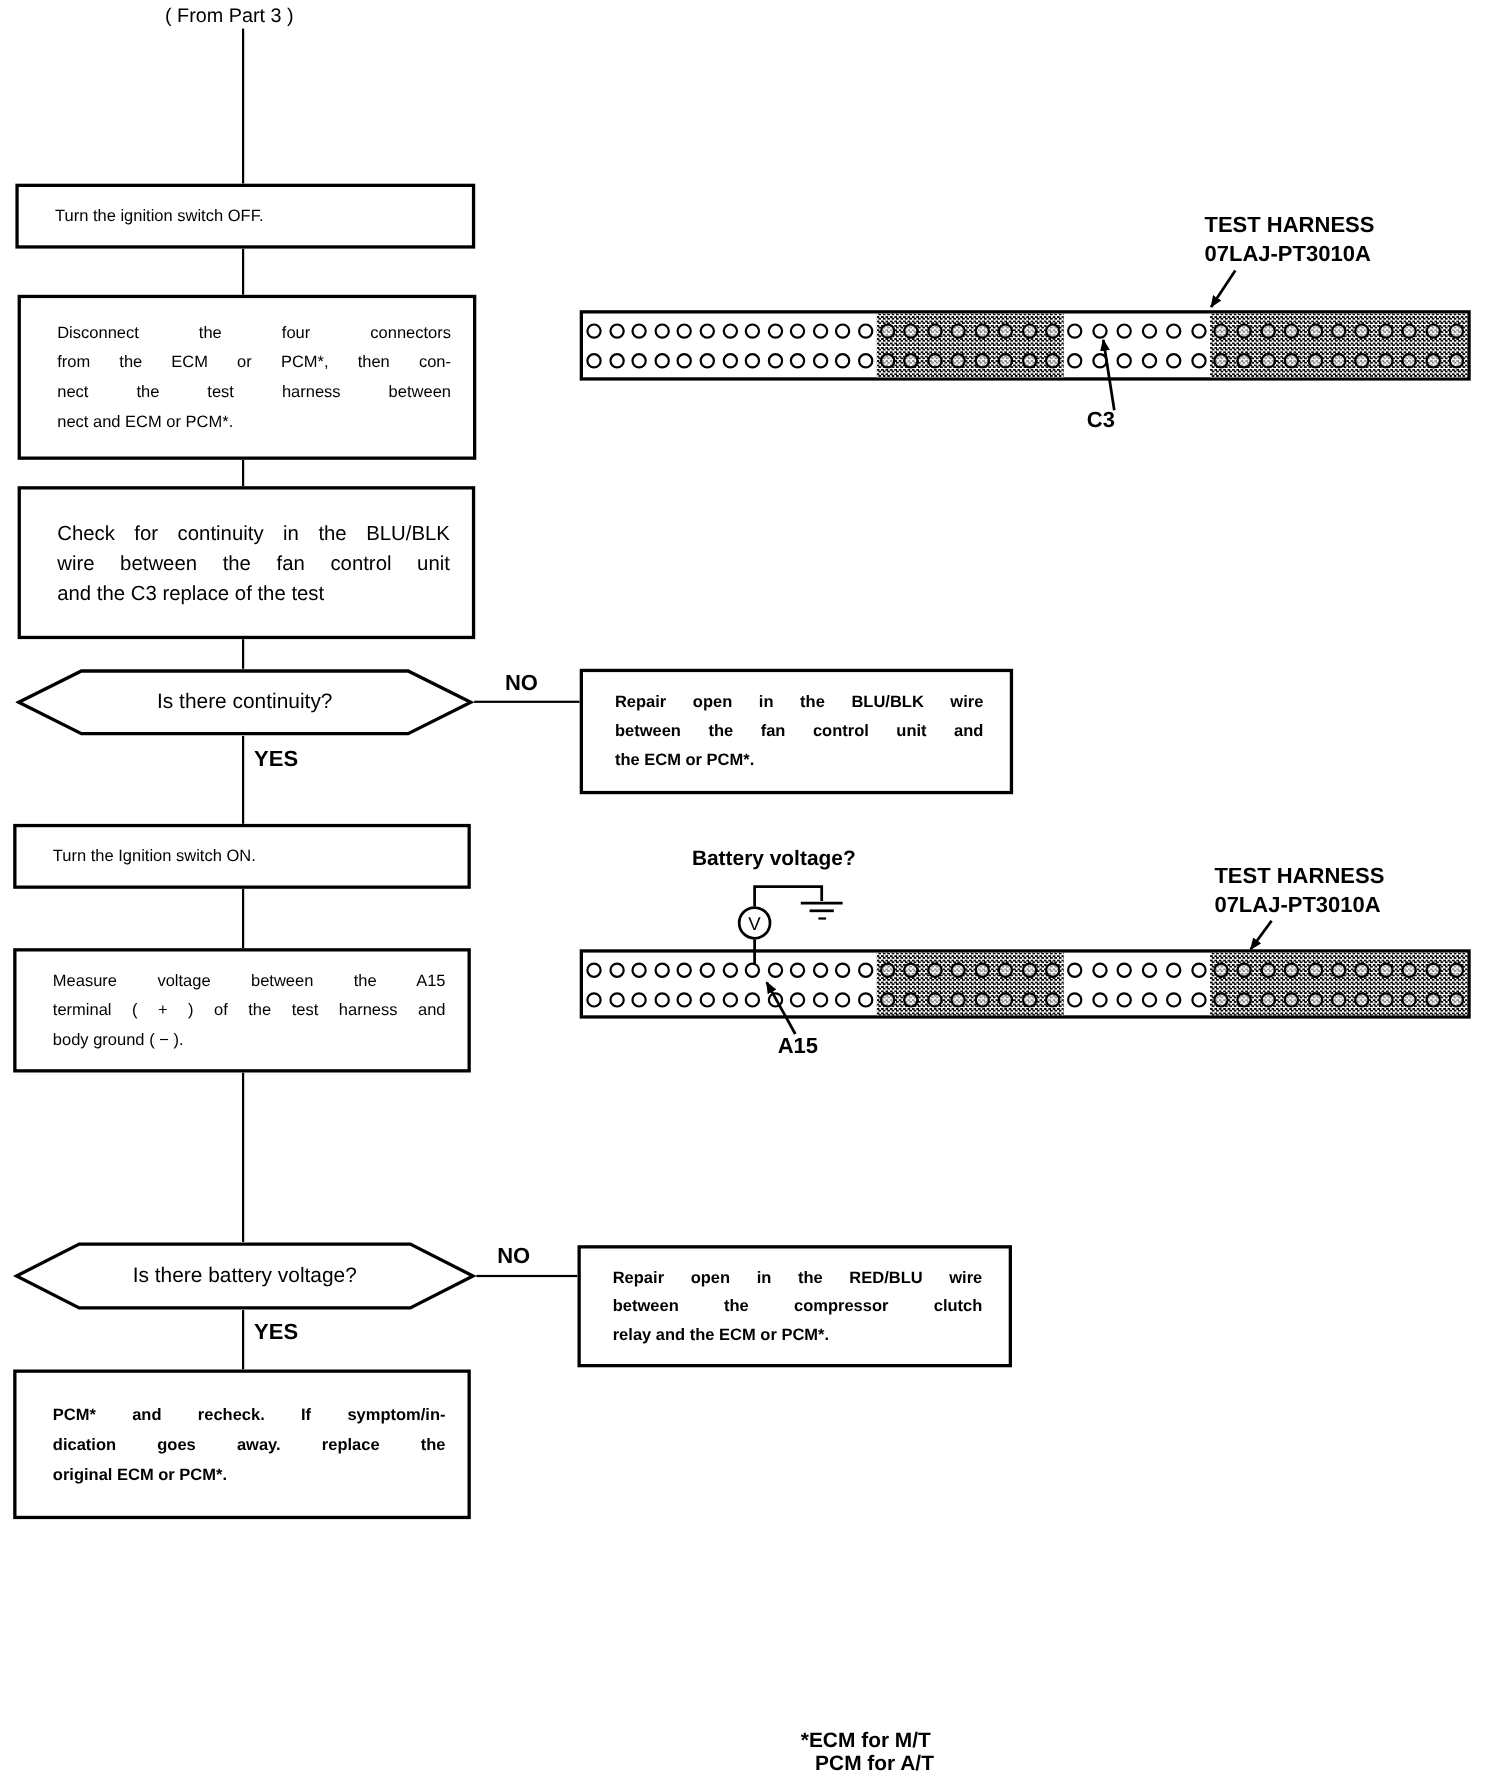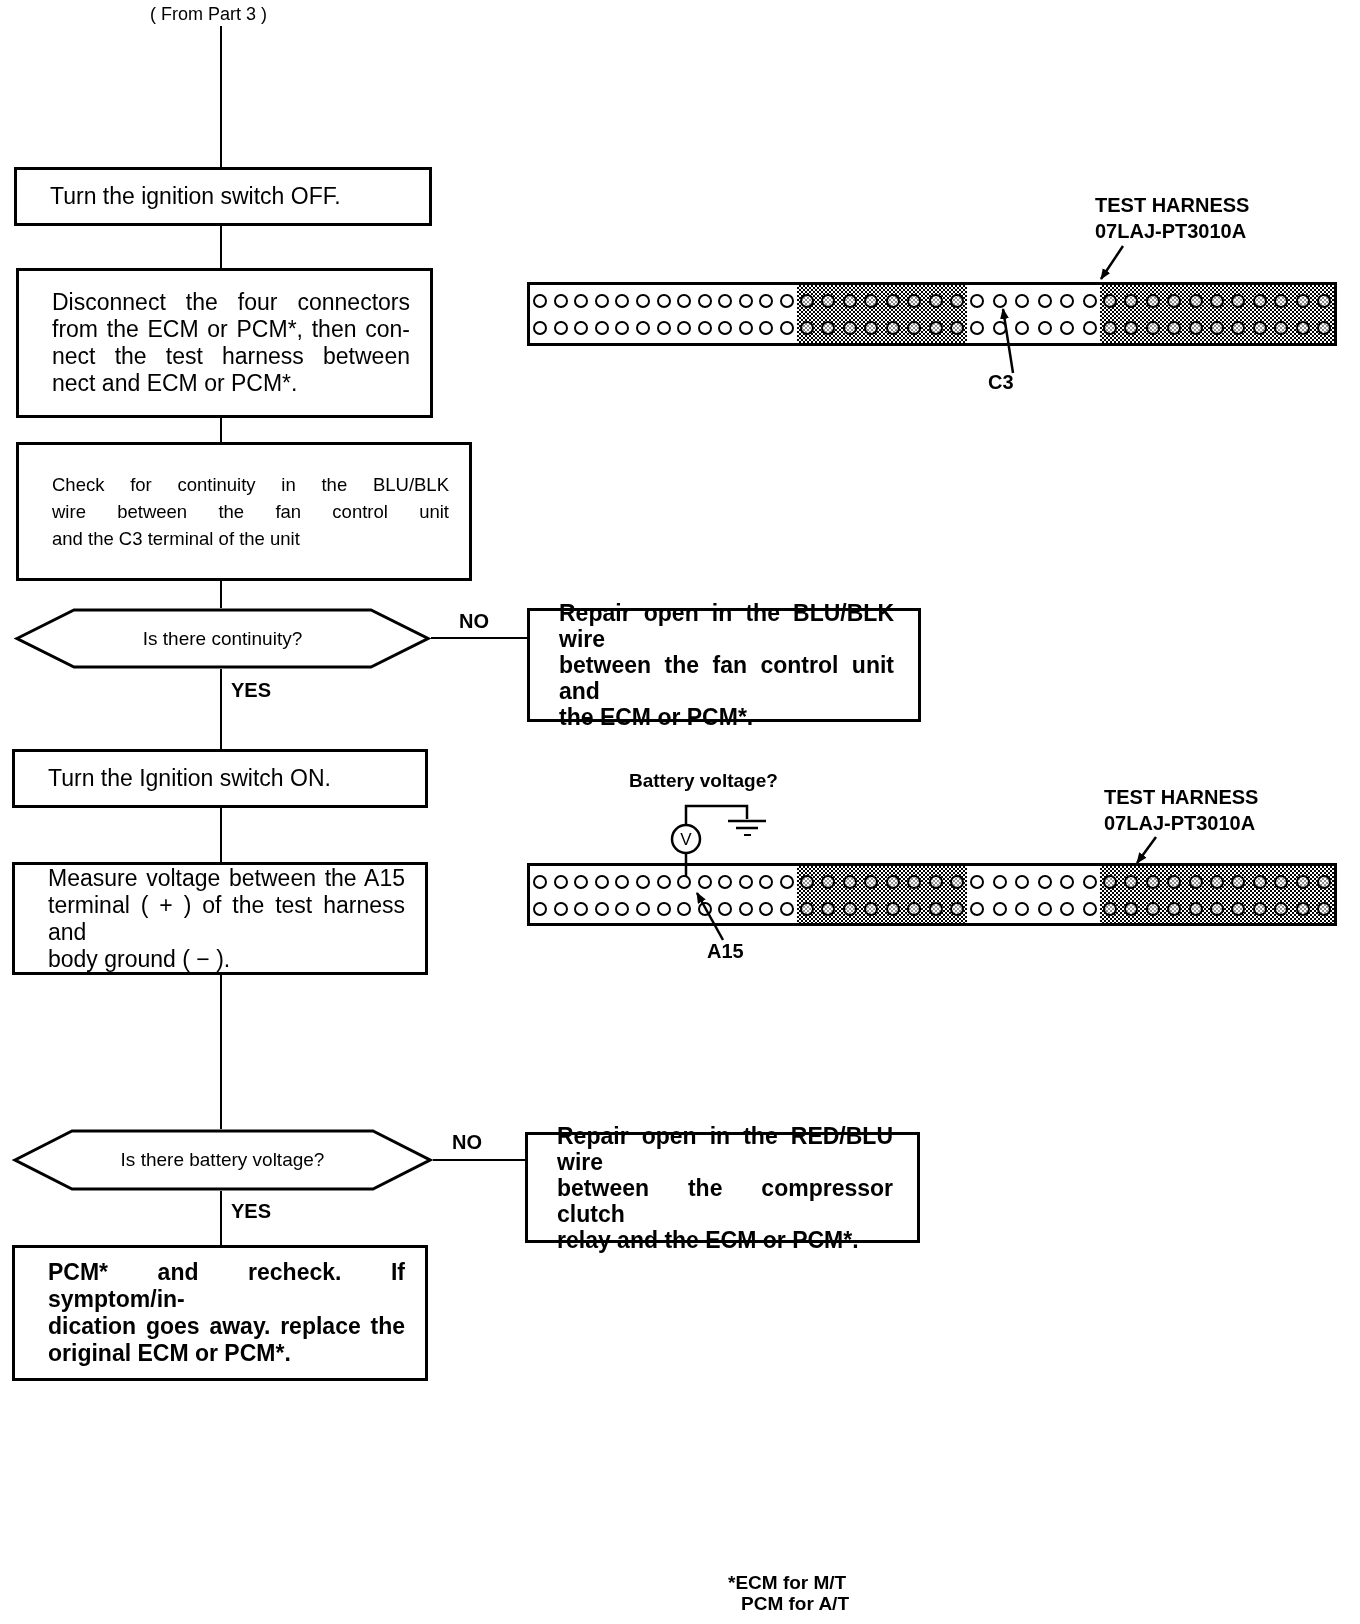--- a/index.html
+++ b/index.html
@@ -6,21 +6,21 @@
   #canvas{
     position:relative;width:1360px;height:1624px;background:#fff;
     font-family:"Liberation Sans", sans-serif;color:#000;overflow:hidden;
   }
   .abs{position:absolute;}
   .vline{position:absolute;width:2px;background:#000;}
   .hline{position:absolute;height:2px;background:#000;}
   .pbox{
     position:absolute;background:#fff;border:3px solid #000;box-sizing:border-box;
     display:flex;flex-direction:column;justify-content:center;
-    font-size:23px;line-height:27px;
+    font-size:15px;line-height:27px;
   }
   .pbox .ln{padding:0 20px 0 33px;}
   .jbox .ln{text-align:justify;text-align-last:justify;}
   .jbox .ln:last-child{text-align-last:left;}
   .rbox .ln{padding:0 24px 0 29px;line-height:26px;}
   .bold{font-weight:bold;}
   .hexwrap{position:absolute;}
   .hexwrap svg{position:absolute;left:0;top:0;}
   .hexlabel{
     position:absolute;left:0;top:0;right:0;bottom:0;
@@ -67,24 +67,24 @@
     <div class="ln">Turn the ignition switch OFF.</div>
   </div>
 
   <div class="pbox jbox" style="left:16px;top:268px;width:417px;height:150px;">
     <div class="ln">Disconnect the four connectors</div>
     <div class="ln">from the ECM or PCM*, then con-</div>
     <div class="ln">nect the test harness between</div>
     <div class="ln">nect and ECM or PCM*.</div>
   </div>
 
-  <div class="pbox jbox" style="left:16px;top:442px;width:456px;height:139px;font-size:18.5px;">
+  <div class="pbox jbox" style="left:16px;top:442px;width:416px;height:139px;font-size:18.5px;">
     <div class="ln">Check for continuity in the BLU/BLK</div>
     <div class="ln">wire between the fan control unit</div>
-    <div class="ln">and the C3 terminal of the unit</div>
+    <div class="ln">and the C3 replace of the test</div>
   </div>
 
   <div class="pbox" style="left:12px;top:749px;width:416px;height:59px;">
     <div class="ln">Turn the Ignition switch ON.</div>
   </div>
 
   <div class="pbox jbox" style="left:12px;top:862px;width:416px;height:113px;">
     <div class="ln">Measure voltage between the A15</div>
     <div class="ln">terminal ( + ) of the test harness and</div>
     <div class="ln">body ground ( − ).</div>

